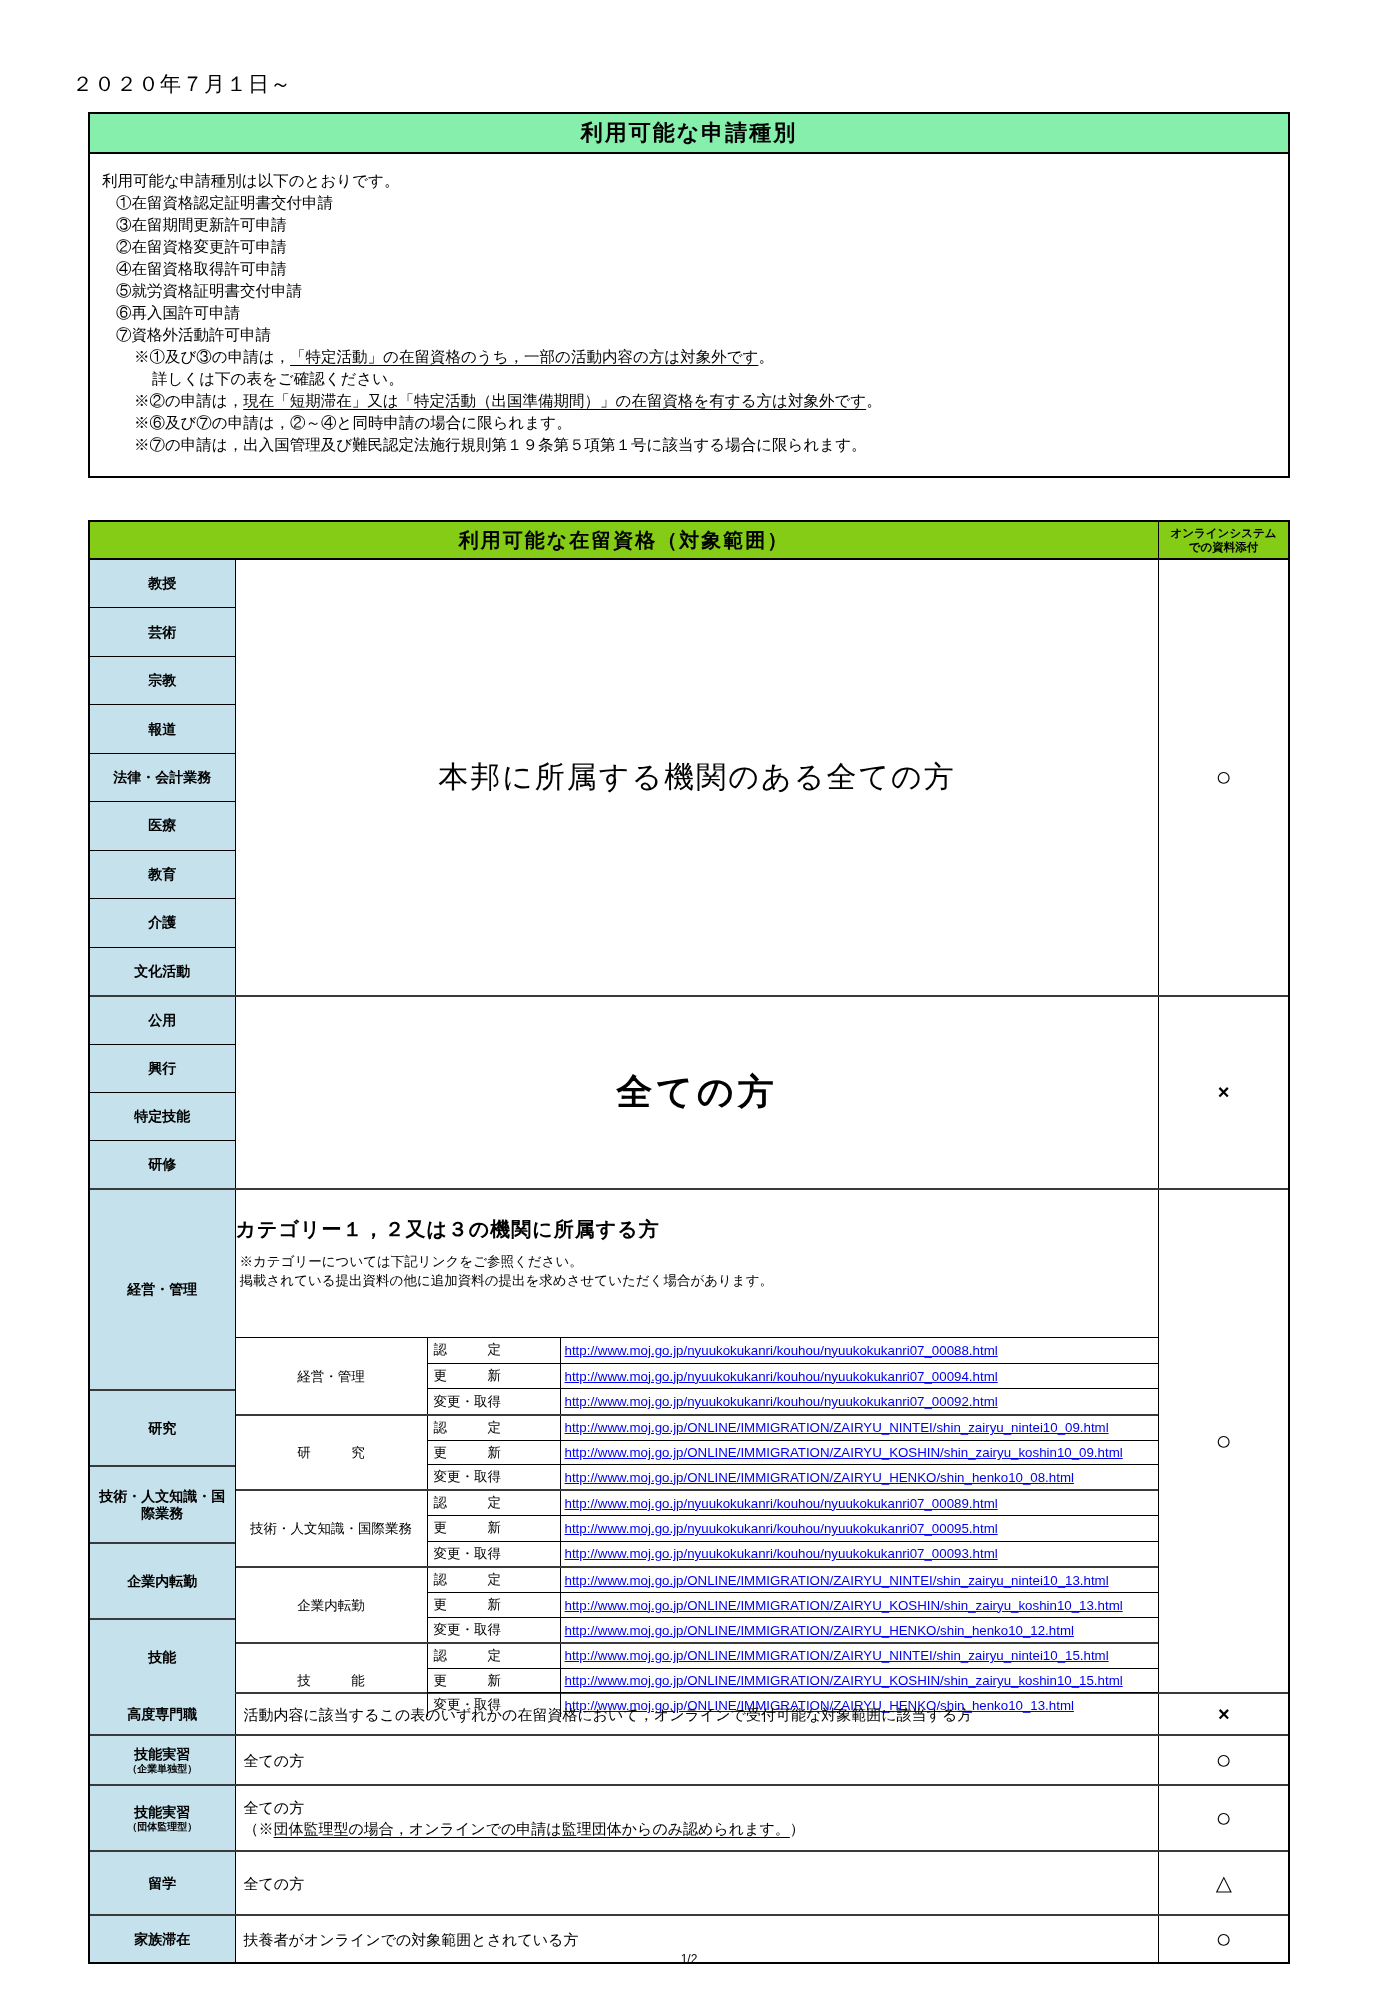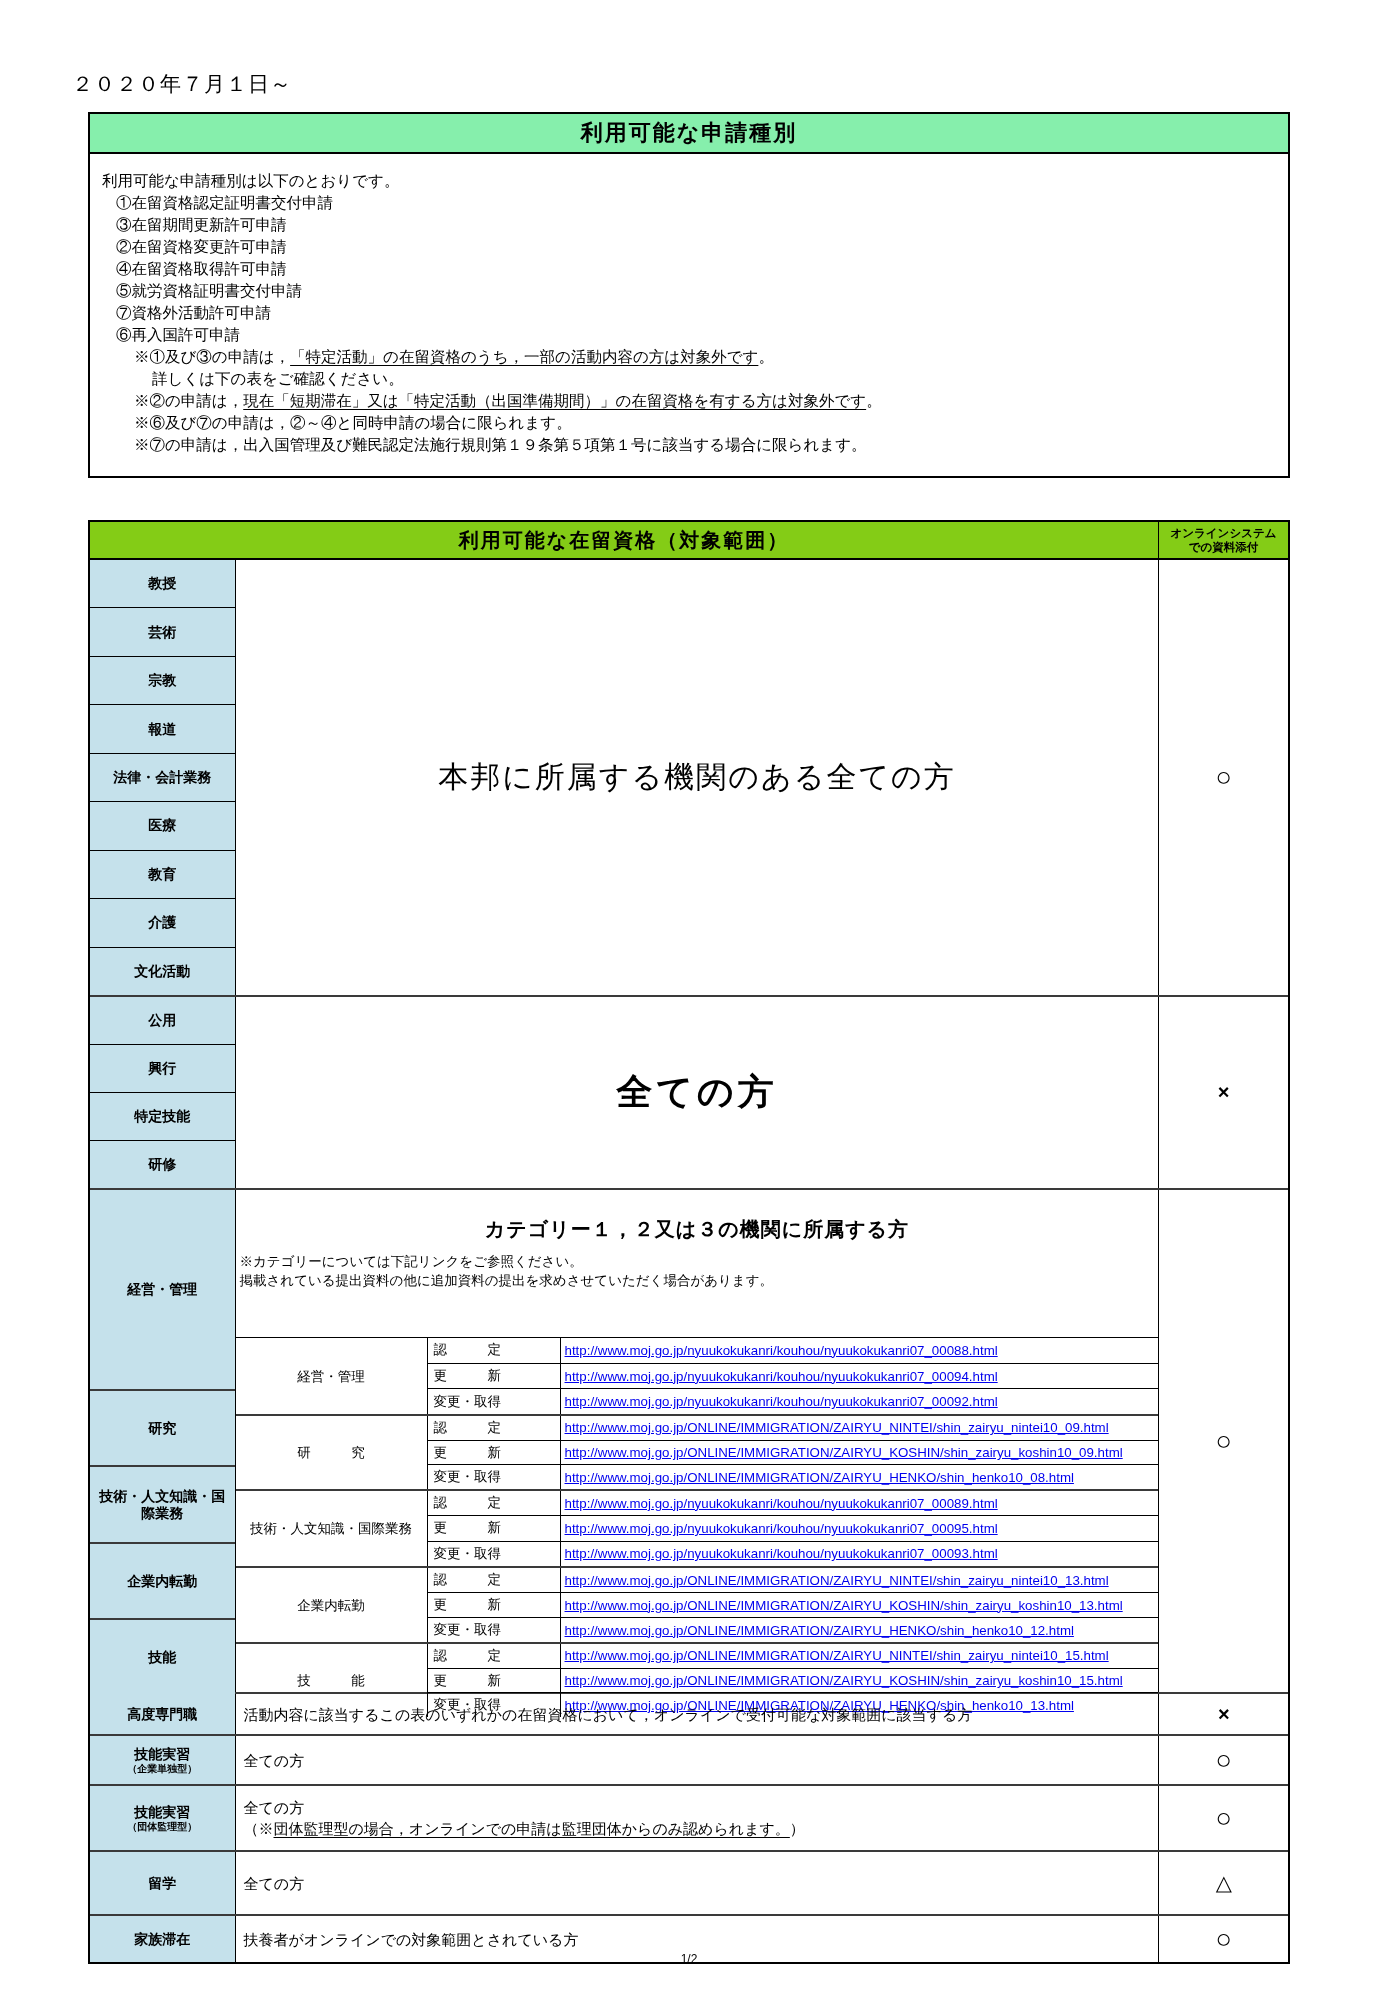--- a/index.html
+++ b/index.html
@@ -46,21 +46,21 @@
   .mark-circle { font-size:27px; }
   .mark-x { font-size:20px; font-weight:bold; }
   .mark-tri { font-size:21px; }
 
   .h-a { height:435px;border-radius:9px; }
   .h-b { height:193px; }
   .h-c { height:504px; }
 
   
   .cat-head { height:122px; border-bottom:1px solid #000; }
-  .cat-title { margin-top:26px; text-align:center; font-size:20px; font-weight:bold; letter-spacing:1px; }
+  .cat-title { margin-top:26px; font-size:20px; font-weight:bold; letter-spacing:1px; }
   .cat-notes { margin-top:9px; padding-left:4px; font-size:13.5px; line-height:19px; }
   .subtable { height:380px; display:flex; flex-direction:column; }
   .sub-group { display:flex; }
   .sub-group + .sub-group { border-top:2px solid #3a3a3a; }
   .sg1 { height:76px; } .sg2 { height:75px; } .sg3 { height:77px; } .sg4 { height:76px; } .sg5 { height:75px; }
   .sub-name { width:192px; border-right:1px solid #000; display:flex; align-items:center; justify-content:center;
               text-align:center; font-size:13.5px; line-height:17px; padding:0 14px; }
   .sub-rows { flex:1; display:flex; flex-direction:column; }
   .sub-row { flex:1; display:flex; }
   .sub-row + .sub-row { border-top:1px solid #000; }
@@ -87,22 +87,22 @@
 
   <div class="box1">
     <div class="box1-header">利用可能な申請種別</div>
     <div class="box1-body">
       <div>利用可能な申請種別は以下のとおりです。</div>
       <div class="ind1">①在留資格認定証明書交付申請</div>
       <div class="ind1">③在留期間更新許可申請</div>
       <div class="ind1">②在留資格変更許可申請</div>
       <div class="ind1">④在留資格取得許可申請</div>
       <div class="ind1">⑤就労資格証明書交付申請</div>
+      <div class="ind1">⑥再入国許可申請</div>
       <div class="ind1">⑦資格外活動許可申請</div>
-      <div class="ind1">⑥再入国許可申請</div>
       <div class="ind2"><span>※①及び③の申請は，</span><span class="ul">「特定活動」の在留資格のうち，一部の活動内容の方は対象外です</span><span>。</span></div>
       <div class="ind3"><span>詳しくは下の表をご確認ください。</span></div>
       <div class="ind2"><span>※②の申請は，</span><span class="ul">現在「短期滞在」又は「特定活動（出国準備期間）」の在留資格を有する方は対象外です</span><span>。</span></div>
       <div class="ind2"><span>※⑥及び⑦の申請は，②～④と同時申請の場合に限られます。</span></div>
       <div class="ind2"><span>※⑦の申請は，出入国管理及び難民認定法施行規則第１９条第５項第１号に該当する場合に限られます。</span></div>
     </div>
   </div>
 
   <div class="t2">
 

